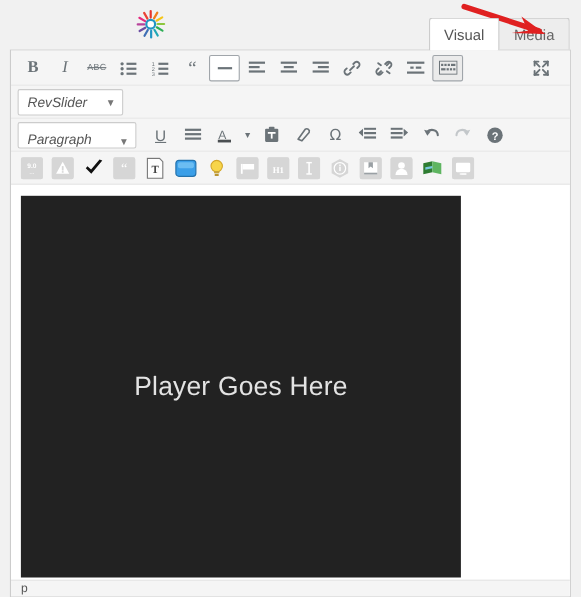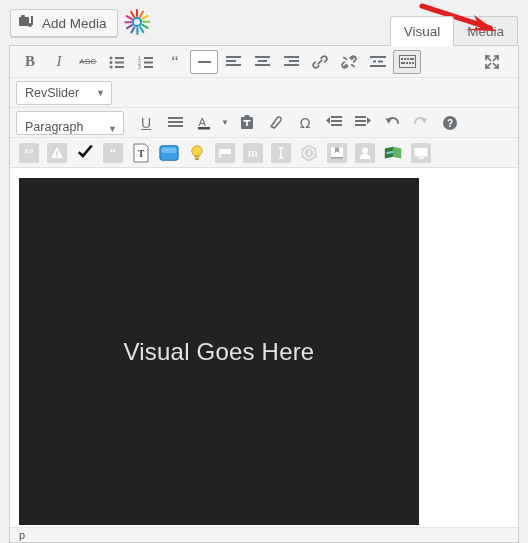--- a/index.html
+++ b/index.html
@@ -102,21 +102,21 @@
   .tb-btn svg { display:block; }
 
   .spacer { flex:1 1 auto; }
 
   
   .tb-select {
     height:24px; min-width:92px;
     border:1px solid #ccc; background:#fff; border-radius:2px;
     display:flex; align-items:center; justify-content:space-between;
     padding:0 6px 0 8px; font-size:12.5px; color:#555;
-    margin-right:8px; cursor:pointer;
+    margin-right:8px; cursor:pointer;font-style:italic;
   }
   .tb-select .caret { color:#777; font-size:9px; margin-left:10px; }
   .tb-select.revslider { min-width:96px; }
   .tb-select.paragraph { min-width:108px;align-items:flex-end; }
 
   
   .tooltip {
     position:absolute; left:170px; top:82px;
     background:#2b2b2b; color:#fff;
     font-size:12.5px; line-height:1;
@@ -157,28 +157,20 @@
     font-size:11px; color:#555;
   }
 </style>
 </head>
 <body>
 
 <div id="app">
 
   <div class="media-bar">
 
-    <div class="add-media-btn">
-      <span class="icon-addmedia">
-        <span class="cam"></span>
-          <span class="note1"></span>
-          <span class="note2"></span>
-      </span>
-      <span class="label">Add Media</span>
-    </div>
 
     <div class="starburst">
       <span class="ray" style="transform:rotate(0deg);background:#e8342a"></span>
       <span class="ray" style="transform:rotate(30deg);background:#f07d1b"></span>
       <span class="ray" style="transform:rotate(60deg);background:#f5c518"></span>
       <span class="ray" style="transform:rotate(90deg);background:#8cc63e"></span>
       <span class="ray" style="transform:rotate(120deg);background:#2fae56"></span>
       <span class="ray" style="transform:rotate(150deg);background:#21a7b5"></span>
       <span class="ray" style="transform:rotate(180deg);background:#2196c4"></span>
       <span class="ray" style="transform:rotate(210deg);background:#3f6fb5"></span>
@@ -515,21 +507,21 @@
           <rect width="20" height="20" rx="2" fill="#d6d6d6"></rect>
           <rect x="3.5" y="5" width="13" height="8.5" rx="1" fill="#fff"></rect>
           <rect x="7" y="14.5" width="6" height="1.4" fill="#fff"></rect>
           <circle cx="8" cy="15.2" r="0.4" fill="#d6d6d6"></circle>
         </svg>
       </div>
     </div>
 
     <div class="content-area">
       <div class="player-box">
-        <span class="player-text">Visual Goes Here</span>
+        <span class="player-text">Player Goes Here</span>
       </div>
     </div>
 
     <div class="status-bar">
       <span>p</span>
     </div>
   </div>
 
 
 </div>

